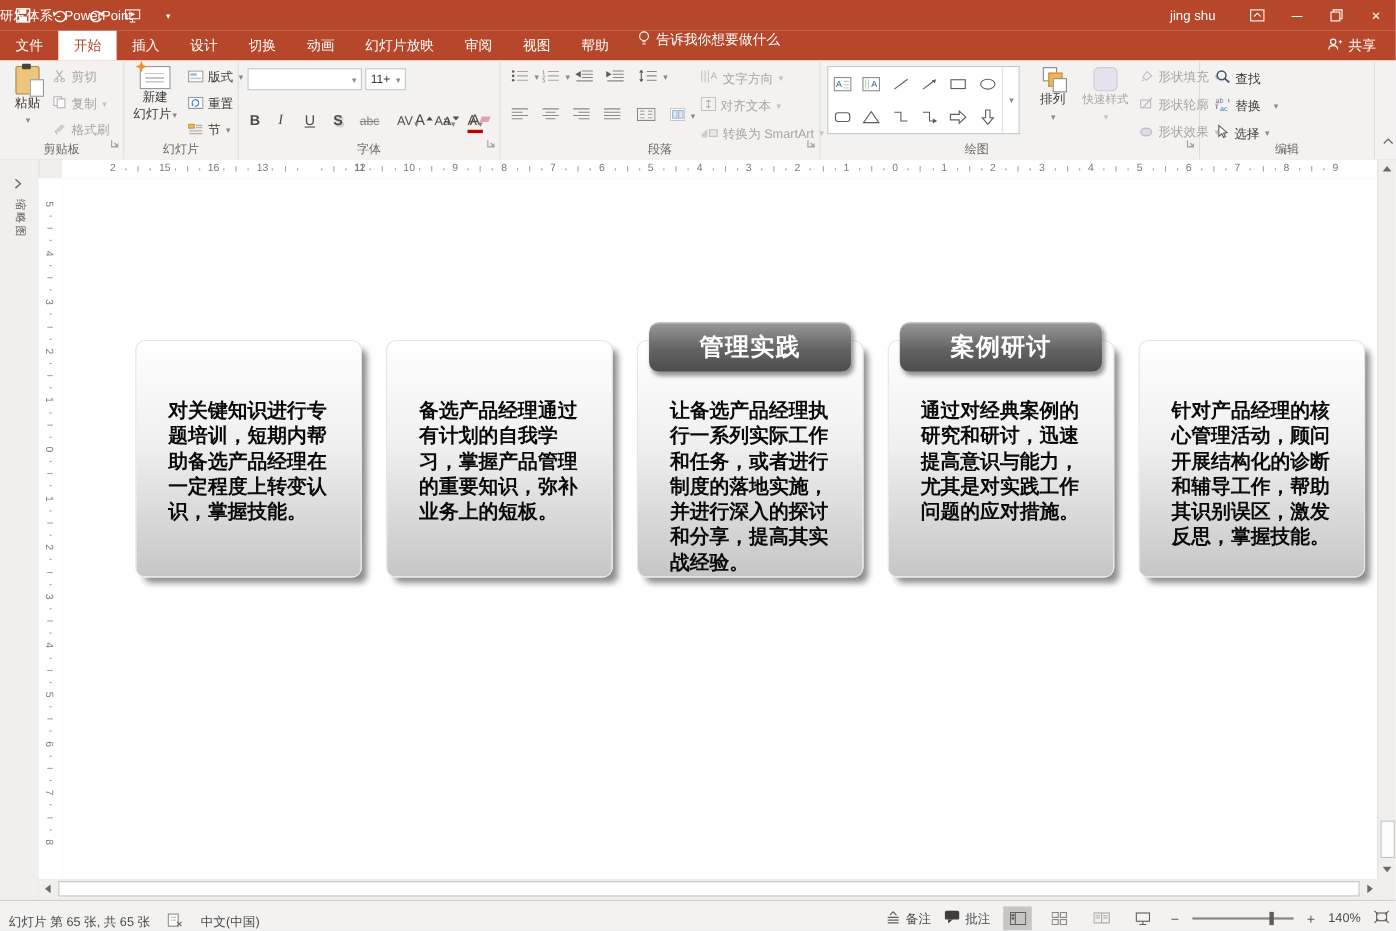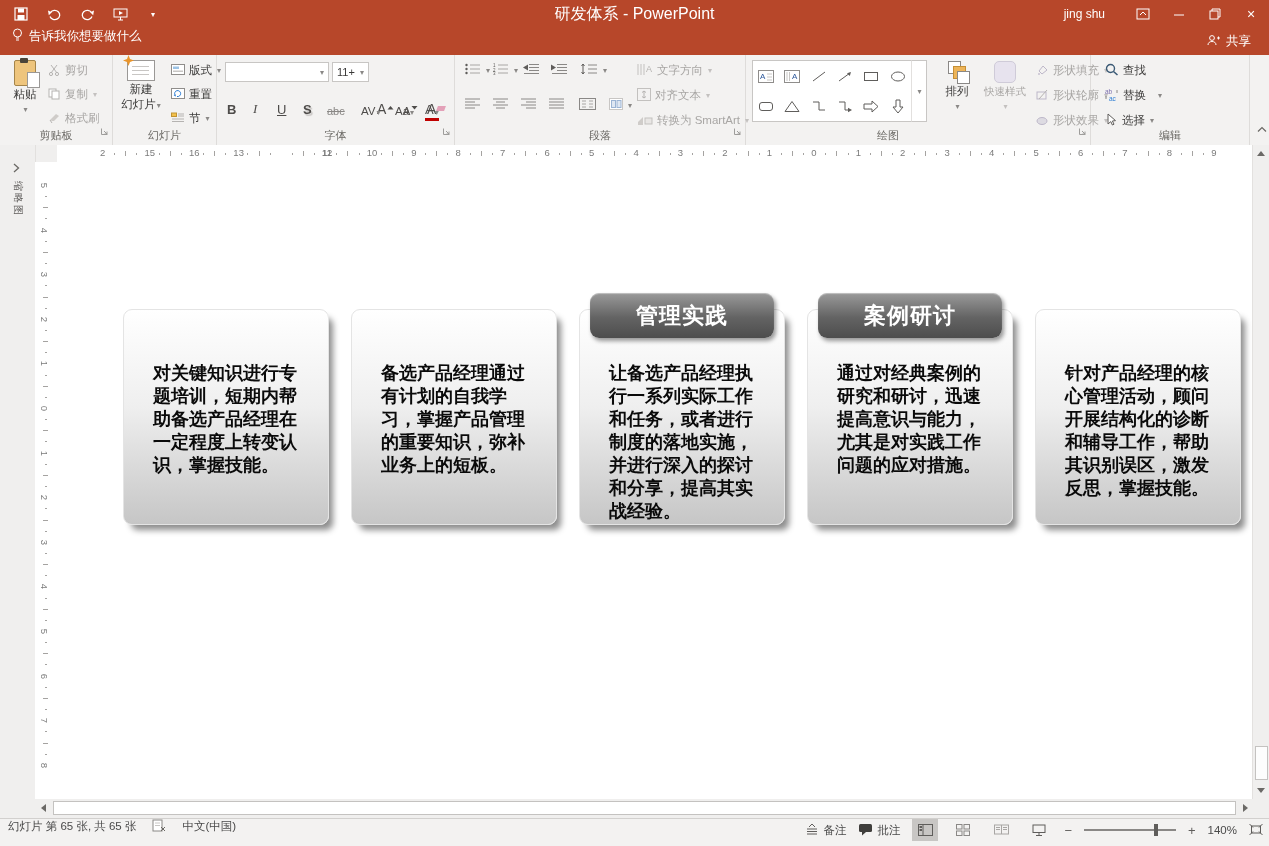--- a/index.html
+++ b/index.html
@@ -2,21 +2,21 @@
 <html><head>
 <meta charset="utf-8">
 <style>
   html,body{margin:0;padding:0;background:#dedede}
   #app{position:relative;width:1269px;height:846px;background:#fff;overflow:hidden;
        font-family:"Liberation Sans","DejaVu Sans",sans-serif;-webkit-font-smoothing:antialiased;cursor:default}
   
   #titlebar{position:absolute;left:0;top:0;right:0;height:28px;background:#b7472a;display:flex;align-items:center;color:#fff}
   .qat{display:flex;align-items:center;gap:15px;padding-left:12px}
   .qbtn{width:18px;height:18px;display:flex;align-items:center;justify-content:center}
-  #title{position:absolute;left:0;right:0;text-align:center;font-size:16px;pointer-events:none}
+  #title{position:absolute;left:0;right:0;text-align:left;font-size:12px;pointer-events:none}
   .winright{margin-left:auto;display:flex;align-items:center;height:100%}
   .user{font-size:12px;margin-right:20px}
   .wbtn{width:36px;height:100%;display:flex;align-items:center;justify-content:center;font-size:14px}
   
   #tabrow{position:absolute;left:0;top:28px;right:0;height:27px;background:#b7472a;display:flex;align-items:stretch;color:#fff;font-size:12.5px}
   .tab{padding:0 14px;display:flex;align-items:center}
   .tab.active{background:#fff;color:#b7472a}
   #tellme{display:flex;align-items:flex-start;gap:6px;padding:0 12px}
   #share{margin-left:auto;display:flex;align-items:center;gap:6px;padding:0 18px}
   
@@ -77,21 +77,21 @@
   #vthumb{position:absolute;left:2px;top:601px;width:11px;height:32px;background:#fdfdfd;border:1px solid #c4c2c0}
   #hscroll{position:absolute;left:35px;top:799px;width:1218px;height:19px;background:#f0efee}
   #hthumb{position:absolute;left:18px;right:17px;top:2px;height:12px;background:#fff;border:1px solid #c4c2c0}
   .tri{width:0;height:0;border-style:solid}
   .tri.up{border-width:0 4px 5px 4px;border-color:transparent transparent #6b6966 transparent}
   .tri.down{border-width:5px 4px 0 4px;border-color:#6b6966 transparent transparent transparent}
   .tri.left{border-width:4px 5px 4px 0;border-color:transparent #6b6966 transparent transparent}
   .tri.right{border-width:4px 0 4px 5px;border-color:transparent transparent transparent #6b6966}
   
   #statusbar{position:absolute;left:0;bottom:0;width:100%;height:28px;background:#f3f2f1;border-top:1px solid #d2d0ce;
-             display:flex;align-items:flex-start;font-size:11.5px;color:#4a4a4a;box-sizing:border-box}
+             display:flex;align-items:flex-end;font-size:11.5px;color:#4a4a4a;box-sizing:border-box}
   .sleft{display:flex;align-items:center;gap:16px;padding-left:8px}
   .sright{margin-left:auto;display:flex;align-items:center;gap:12px;padding-right:6px}
   .sbtn{display:flex;align-items:center;gap:4px}
   .viewbtn{width:26px;height:22px;display:flex;align-items:center;justify-content:center}
   .viewbtn.active{background:#c8c6c4}
   .slider-track{width:92px;height:2px;background:#8a8886;position:relative}
   .slider-thumb{position:absolute;left:70px;top:-5px;width:4px;height:12px;background:#5f5d5b}
   .zoomsign{font-size:13px;color:#5f5d5b}
 </style>
 </head>
@@ -147,20 +147,32 @@
         <svg width="12" height="12" viewBox="0 0 12 12">
             <rect x="1" y="3" width="8" height="8" fill="none" stroke="#fff"></rect>
             <path d="M3 3 V1 H11 V9 H9" fill="none" stroke="#fff"></path>
           </svg>
       </span>
       <span class="wbtn">×</span>
     </div>
   </div>
 
   <div id="tabrow">
+    <div id="tabs-host" style="display:flex">
+        <div class="tab">文件</div>
+        <div class="tab active">开始</div>
+        <div class="tab">插入</div>
+        <div class="tab">设计</div>
+        <div class="tab">切换</div>
+        <div class="tab">动画</div>
+        <div class="tab">幻灯片放映</div>
+        <div class="tab">审阅</div>
+        <div class="tab">视图</div>
+        <div class="tab">帮助</div>
+      </div>
     <div id="tellme">
       <span>
         <svg width="11" height="14" viewBox="0 0 11 14">
             <circle cx="5.5" cy="5" r="4" fill="none" stroke="#fff"></circle>
             <path d="M4 10 H7 M4 12 H7" stroke="#fff"></path>
           </svg>
       </span>
       <span>告诉我你想要做什么</span>
     </div>
     <div id="share">

